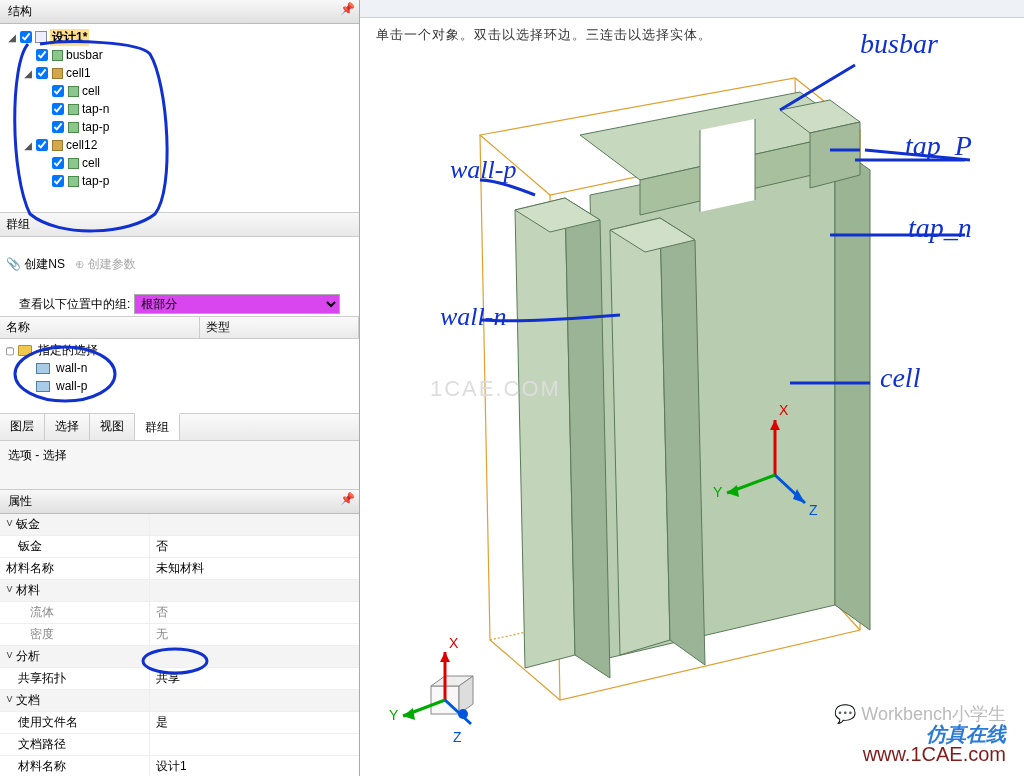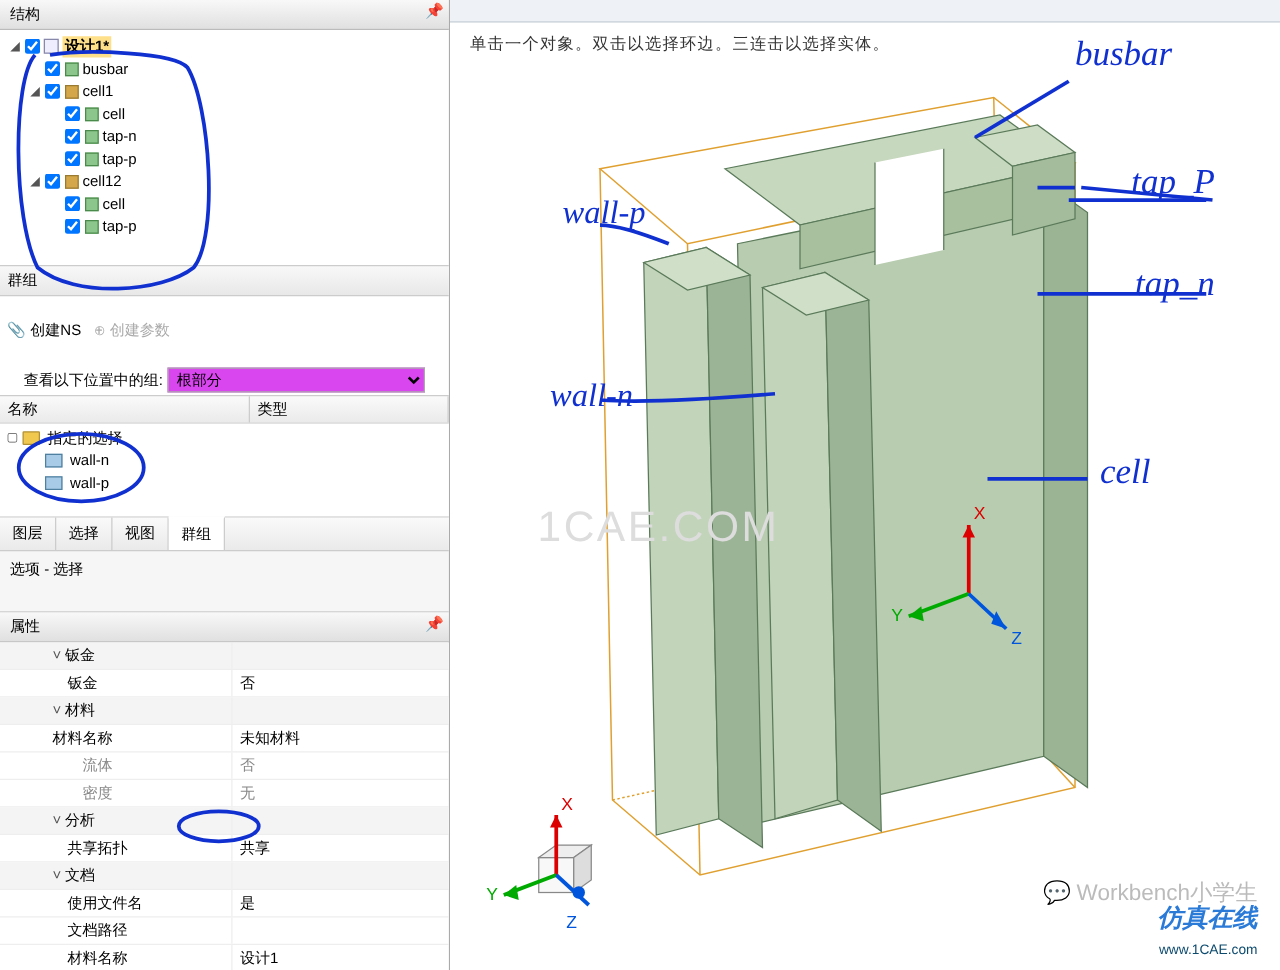--- a/index.html
+++ b/index.html
@@ -28,34 +28,34 @@
   .g-col.name { width: 200px; }
   .g-col.type { flex: 1; }
   .tree2 { background: #fff; padding: 2px 4px 18px 4px; }
   .folder-ico { width: 14px; height: 11px; background: #f0c850; border: 1px solid #b09030; border-radius: 1px; display: inline-block; }
   .sel-ico { width: 14px; height: 11px; background: #a8cce8; border: 1px solid #5080a0; display: inline-block; }
   .tabs { display: flex; border-top: 1px solid #ccc; background: linear-gradient(#fafafa,#eaeaea); }
   .tab { padding: 4px 10px; border-right: 1px solid #ccc; }
   .tab.active { background: #fff; border-top: 2px solid #fff; margin-top: -1px; }
   .sel-label { padding: 6px 8px; background: #f6f6f6; border-bottom: 1px solid #ccc; border-top: 1px solid #ccc; height: 50px; }
   .props { background: #fff; overflow: auto; }
-  .prop-row { display: flex; border-bottom: 1px solid #eee; padding-left: 36px; }
+  .prop-row { display: flex; border-bottom: 1px solid #eee; }
   .pk { width: 150px; padding: 2px 6px 2px 18px; border-right: 1px solid #eee; }
   .pv { flex: 1; padding: 2px 6px; }
   .p-head { background: #f4f4f4; font-weight: normal; }
   .p-head .pk { padding-left: 6px; }
   .caret { display: inline-block; width: 10px; color: #555; }
   .indent1 .pk { padding-left: 30px; color: #888; }
   .viewport { position: absolute; left: 360px; top: 0; width: 664px; height: 776px; background: #fff; }
   .vp-ruler { height: 18px; background: #eef2f6; border-bottom: 1px solid #c8d0d8; }
   .vp-hint { position: absolute; left: 16px; top: 26px; font-size: 13px; color: #333; letter-spacing: 1px; }
-  .watermark { position: absolute; left: 70px; top: 376px; color: #ddd; font-size: 34px; letter-spacing: 2px; margin-top: 27px; }
+  .watermark { position: absolute; left: 70px; top: 376px; color: #ddd; font-size: 22px; letter-spacing: 2px; }
   .wm-logo { position: absolute; right: 18px; bottom: 50px; color: #bbb; font-size: 18px; display: flex; align-items: center; gap: 4px; }
   .wm-text { position: absolute; right: 18px; bottom: 28px; color: #2a7ad8; font-size: 20px; font-weight: bold; font-style: italic; }
-  .wm-url { position: absolute; right: 18px; bottom: 10px; color: #0c4a6e; font-size: 11px; }
+  .wm-url { position: absolute; right: 18px; bottom: 10px; color: #7f1d1d; font-size: 20px; }
   .annot { position: absolute; font-family: "Comic Sans MS", cursive; font-size: 28px; color: #1030d0; font-style: italic; font-weight: 500; pointer-events: none; }
   svg { overflow: visible; }
 </style>
 </head>
 <body>
 
 <div class="left-panel">
 
   <div class="panel-title">
     <span>结构</span>
@@ -190,27 +190,27 @@
 
   <div class="props" style="position:relative">
     <div class="prop-row p-head">
         <div class="pk"><span class="caret">˅</span><span>钣金</span></div>
         <div class="pv"></div>
       </div>
     <div class="prop-row">
         <div class="pk">钣金</div>
         <div class="pv">否</div>
       </div>
+    <div class="prop-row">
+        <div class="pk" style="padding-left:6px">材料名称</div>
+        <div class="pv">未知材料</div>
+      </div>
     <div class="prop-row p-head">
         <div class="pk"><span class="caret">˅</span><span>材料</span></div>
         <div class="pv"></div>
-      </div>
-    <div class="prop-row">
-        <div class="pk" style="padding-left:6px">材料名称</div>
-        <div class="pv">未知材料</div>
       </div>
     <div class="prop-row indent1">
         <div class="pk">流体</div>
         <div class="pv" style="color:#888">否</div>
       </div>
     <div class="prop-row indent1">
         <div class="pk">密度</div>
         <div class="pv" style="color:#888">无</div>
       </div>
     <div class="prop-row p-head">

